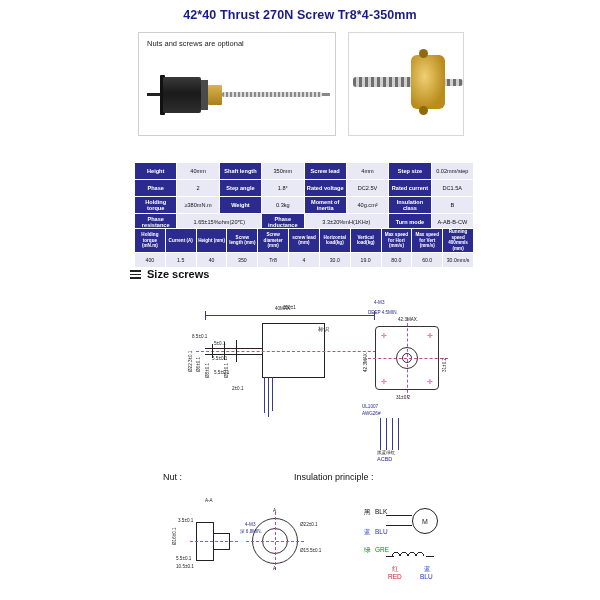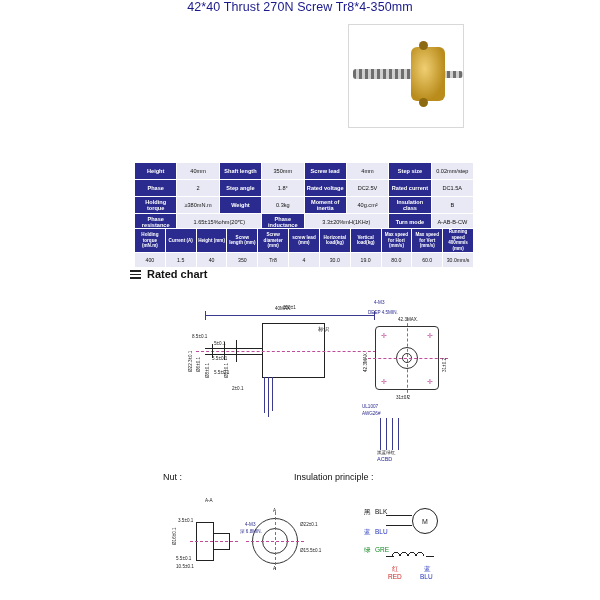--- a/index.html
+++ b/index.html
@@ -10,22 +10,23 @@
     font-family:"Liberation Sans", sans-serif;
     color:#111;
     position:relative;
     overflow:hidden;
   }
 
   
   .title {
     text-align:center;
     color:#1a1a8c;
-    font-weight:normal;
+    font-weight:bold;
     font-size:12.5px;
+    padding-top:8px;
     letter-spacing:0.1px;
   }
 
   
   .photo-row {
     position:relative;
     height:118px;
     margin-top:4px;
   }
   .photo-main {
@@ -232,20 +233,30 @@
   .cn-blue { color:#2233bb; }
   .cn-green { color:#118822; }
 </style>
 </head>
 <body>
 
 <div class="title">42*40 Thrust 270N Screw Tr8*4-350mm</div>
 
 <div class="photo-row">
 
+  <div class="photo-main">
+    <div class="photo-note">Nuts and screws are optional</div>
+    <div class="wires"></div>
+    <div class="motor-cap"></div>
+    <div class="motor-body"></div>
+    <div class="motor-plate"></div>
+    <div class="brass-nut"></div>
+    <div class="lead-screw"></div>
+    <div class="screw-tip"></div>
+  </div>
 
   <div class="photo-second">
     <div class="rod2"></div>
     <div class="rod2b"></div>
     <div class="brass-flange"></div>
   </div>
 </div>
 
 <div class="spec-wrap">
   <table class="spec">
@@ -326,21 +337,21 @@
     </tbody>
   </table>
 </div>
 
 <div class="sizechart">
   <span class="hamburger">
       <i></i>
       <i></i>
       <i></i>
     </span>
-  <span>Rated chart</span>
+  <span>Size screws</span>
 </div>
 
 <div>
 
   <div class="lbl-s" style="left:283px; top:305px;">350±1</div>
   <div class="dl" style="left:205px; top:315px; width:170px; height:0.8px;"></div>
   <div class="dl" style="left:205px; top:311px; width:0.8px; height:9px;"></div>
   <div class="dl" style="left:374px; top:311px; width:0.8px; height:9px;"></div>
 
   <div class="lbl-s" style="left:275px; top:306px;">40MAX.</div>

